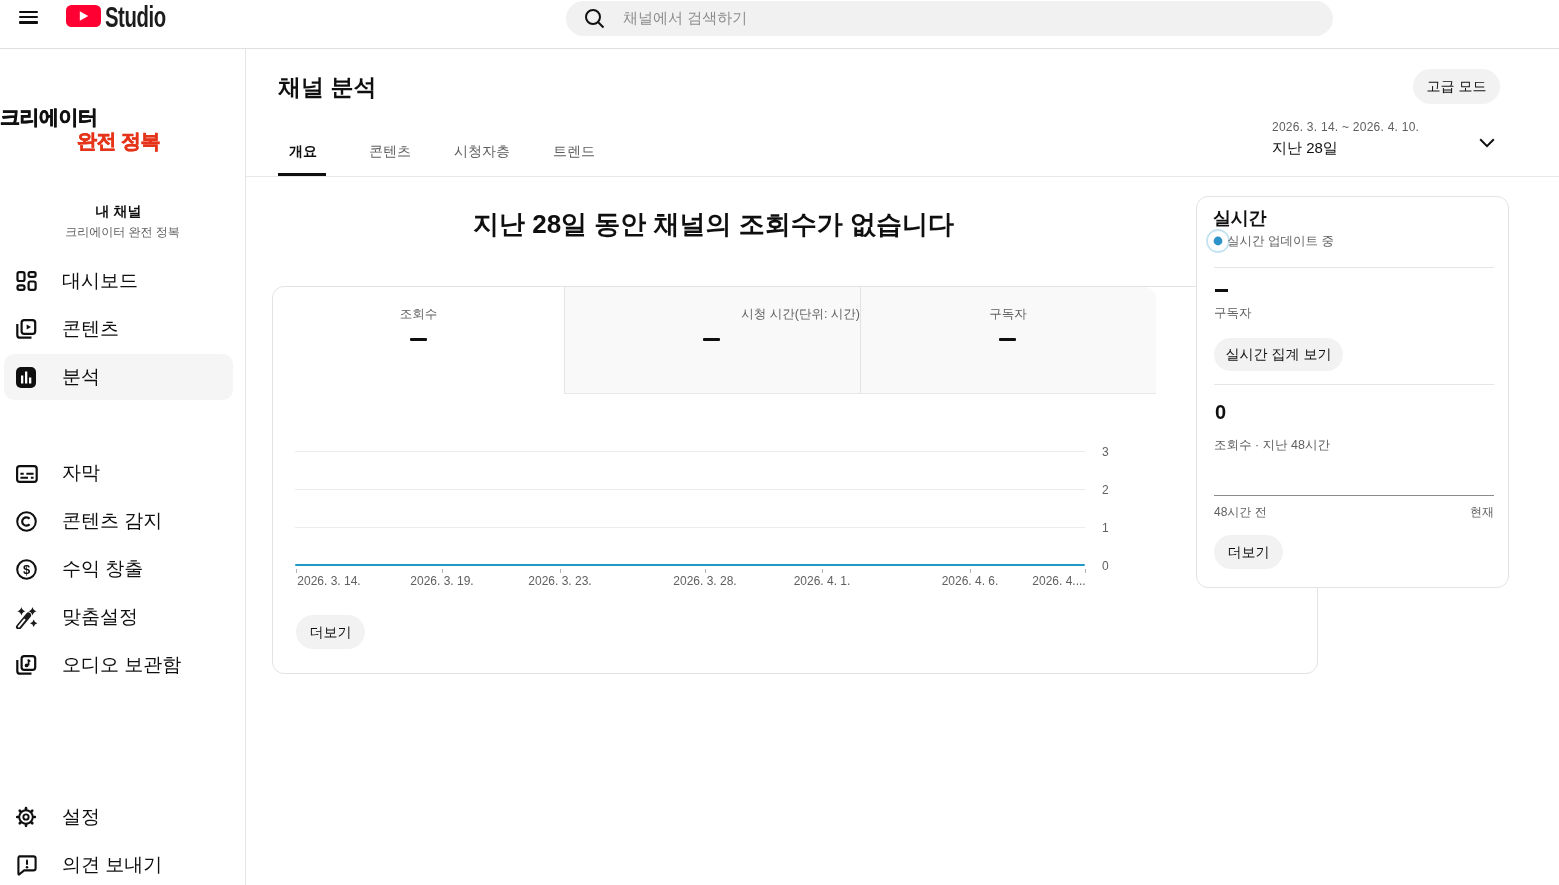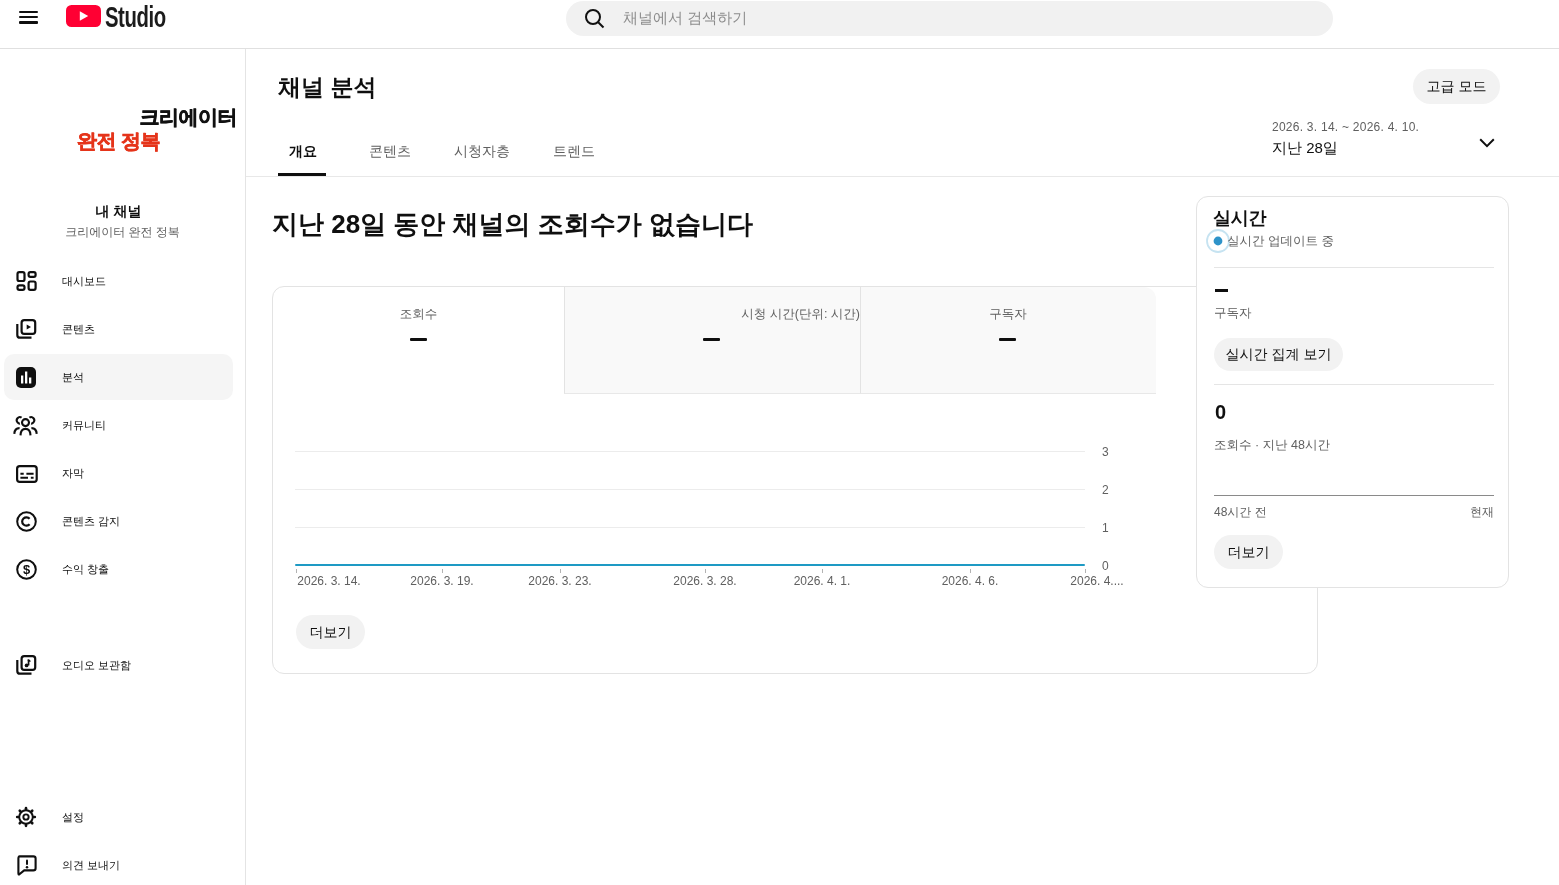--- a/index.html
+++ b/index.html
@@ -12,43 +12,43 @@
 
 .hdr-border { left:0; top:48px; width:1559px; height:1px; background:#e0e0e0; }
 .burger span { display:block; width:19px; height:2.5px; background:#0f0f0f; border-radius:1px; margin-bottom:2.7px; }
 .burger { left:19px; top:10.8px; }
 .studio { left:105px; top:2px; font-size:29px; font-weight:700; color:#1c1c1c; letter-spacing:-0.6px; transform:scaleX(0.70); transform-origin:left center; line-height:31px; }
 .search { left:566px; top:1px; width:767px; height:35px; border-radius:18px; background:#f1f1f1; }
 .search-ph { left:623px; top:9px; font-size:15px; color:#8c8c8c; line-height:17px; }
 
 
 .side-divider { left:245px; top:49px; width:1px; height:836px; background:#e4e4e4; }
-.chlogo1 { left:0; top:106px; width:237px; text-align:right; font-size:20px; font-weight:700; color:#111; line-height:23px; letter-spacing:-0.5px; -webkit-text-stroke:0.6px #111;}
+.chlogo1 { left:0; top:106px; width:237px; text-align:left; font-size:20px; font-weight:700; color:#111; line-height:23px; letter-spacing:-0.5px; -webkit-text-stroke:0.6px #111;}
 .chlogo2 { left:0; top:130px; width:237px; text-align:center; font-size:20px; font-weight:700; color:#e5341a; line-height:23px; letter-spacing:-0.5px; -webkit-text-stroke:0.6px #e5341a;}
 .mych { left:0; top:202px; width:237px; text-align:center; font-size:14px; font-weight:700; color:#0f0f0f; line-height:18px; }
 .mysub { left:0; top:225px; width:237px; text-align:center; font-size:12px; color:#606060; line-height:15px;padding-left:8px; }
 .navsel { left:4px; top:354px; width:229px; height:46px; border-radius:10px; background:#f5f5f5; }
 .nav { left:0; width:245px; height:48px; }
 .nav svg { position:absolute; left:16px; top:14px; }
-.nav .lbl { position:absolute; left:62px; top:0; line-height:48px; font-size:11px; color:#0f0f0f; }
+.nav .lbl { position:absolute; left:62px; top:0; line-height:48px; font-size:19px; color:#0f0f0f; }
 .nav .sel { font-weight:500; }
 
 
 .title { left:278px; top:72px; font-size:23px; font-weight:700; line-height:30px; }
 .adv { left:1413px; top:69px; width:87px; height:35px; border-radius:18px; background:#f2f2f2; text-align:center; line-height:35px; font-size:14px; font-weight:500; }
 .drange { left:1272px; top:120px; font-size:12px; color:#5f5f5f; line-height:15px; letter-spacing:0.25px; }
 .dlabel { left:1272px; top:138px; font-size:15px; color:#0f0f0f; line-height:20px; }
 .chev { left:1478px; top:134px; }
 .tab { top:140px; height:36px; font-size:14px; color:#606060; line-height:22px; }
 .tab.on { color:#0f0f0f; font-weight:700; }
 .tab-underline { left:278px; top:173px; width:48px; height:3px; background:#0f0f0f; }
 .tabs-border { left:246px; top:176px; width:1313px; height:1px; background:#e8e8e8; }
 
 
-.bigmsg { left:272px; top:207px; width:883px; font-size:26px; font-weight:700; line-height:35px; }
+.bigmsg { left:272px; top:207px; width:883px; text-align:center; font-size:26px; font-weight:700; line-height:35px; }
 
 
 .card { background:#fff; border:1px solid #e3e3e3; border-radius:12px; }
 .chartcard { left:272px; top:286px; width:1046px; height:388px; }
 .rtcard { left:1196px; top:196px; width:313px; height:392px; }
 .card .abs { position:absolute; }
 
 
 .mtab { top:0; height:107px; }
 .mtab.gray { background:#f9f9f9; border-bottom:1px solid #e8e8e8; border-left:1px solid #e3e3e3; }
@@ -122,39 +122,20 @@
   </div>
   <div class="abs nav" style="top:353px">
     <svg width="20" height="21" viewBox="0 0 20 21">
       <rect x="0" y="0" width="20" height="21" rx="5" fill="#0f0f0f"></rect>
       <rect x="5" y="8.5" width="2.3" height="8" fill="#fff"></rect>
       <rect x="9" y="4.5" width="2.3" height="12" fill="#fff"></rect>
       <rect x="13" y="10.5" width="2.3" height="6" fill="#fff"></rect>
     </svg>
     <span class="lbl sel">분석</span>
   </div>
-  <div class="abs nav" style="top:401px">
-    <svg style="left:13px" width="25" height="21" viewBox="0 0 25 21" fill="none">
-      <g stroke="#0f0f0f" stroke-width="2.1">
-        <path d="M8.6 2.55 A3.2 3.2 0 1 0 8.6 8.05"></path>
-        <path d="M16.4 2.55 A3.2 3.2 0 1 1 16.4 8.05"></path>
-        <path d="M1.3 18.9 Q1.6 13 6.6 13.1"></path>
-        <path d="M23.7 18.9 Q23.4 13 18.4 13.1"></path>
-      </g>
-      <g stroke="#fff" stroke-width="4.6">
-        <circle cx="12.5" cy="7.6" r="3.5"></circle>
-        <path d="M7.5 20.4 Q7.7 13.9 12.5 13.9 Q17.3 13.9 17.5 20.4"></path>
-      </g>
-      <g stroke="#0f0f0f" stroke-width="2.1">
-        <circle cx="12.5" cy="7.6" r="3.5"></circle>
-        <path d="M7.5 20.4 Q7.7 13.9 12.5 13.9 Q17.3 13.9 17.5 20.4"></path>
-      </g>
-    </svg>
-    <span class="lbl">커뮤니티</span>
-  </div>
   <div class="abs nav" style="top:497px">
     <svg width="21" height="21" viewBox="0 0 21 21" fill="none" stroke="#0f0f0f">
       <circle cx="10.5" cy="10.5" r="9.3" stroke-width="2"></circle>
       <path d="M13.6 7.8 A4.2 4.2 0 1 0 13.6 13.2" stroke-width="2.2"></path>
     </svg>
     <span class="lbl">콘텐츠 감지</span>
   </div>
   <div class="abs nav" style="top:449px">
     <svg style="top:16px" width="22" height="18" viewBox="0 0 22 18" fill="none" stroke="#0f0f0f" stroke-width="2.2">
       <rect x="1.1" y="1.1" width="19.6" height="15.8" rx="2.6"></rect>
@@ -162,20 +143,32 @@
       <path d="M4.4 12.7 h7.6 M14.8 12.7 h2.8" stroke-width="2"></path>
     </svg>
     <span class="lbl">자막</span>
   </div>
   <div class="abs nav" style="top:545px">
     <svg width="21" height="21" viewBox="0 0 21 21" fill="none" stroke="#0f0f0f">
       <circle cx="10.5" cy="10.5" r="9.3" stroke-width="2"></circle>
       <text x="10.5" y="15.2" text-anchor="middle" font-family="Liberation Sans" font-size="13" font-weight="700" fill="#0f0f0f" stroke="none">$</text>
     </svg>
     <span class="lbl">수익 창출</span>
+  </div>
+  <div class="abs nav" style="top:593px">
+    <svg style="left:14px;top:10px" width="24" height="26" viewBox="0 0 24 26">
+      <g fill="#1a1a1a">
+        <path d="M7.4 3.9 Q8.1 7.3 11.6 8.2 Q8.1 9.1 7.4 12.5 Q6.7 9.1 3.2 8.2 Q6.7 7.3 7.4 3.9 Z"></path>
+        <path d="M18.5 3.9 Q19.2 7.3 22.7 8.2 Q19.2 9.1 18.5 12.5 Q17.8 9.1 14.3 8.2 Q17.8 7.3 18.5 3.9 Z"></path>
+        <path d="M19.7 16.5 Q20.3 19.5 23.4 20.3 Q20.3 21.1 19.7 24.1 Q19.1 21.1 16 20.3 Q19.1 19.5 19.7 16.5 Z"></path>
+      </g>
+      <line x1="4.7" y1="24" x2="14.4" y2="12.2" stroke="#1a1a1a" stroke-width="5.4" stroke-linecap="round"></line>
+      <line x1="4.8" y1="23.6" x2="10.5" y2="16.7" stroke="#fff" stroke-width="1.9" stroke-linecap="round"></line>
+    </svg>
+    <span class="lbl">맞춤설정</span>
   </div>
   <div class="abs nav" style="top:641px">
     <svg width="21" height="21" viewBox="0 0 21 21" fill="none" stroke="#0f0f0f" stroke-width="2.2">
       <rect x="5.6" y="1.2" width="13.6" height="13.6" rx="2.6"></rect>
       <path d="M1.3 5 V15.9 Q1.3 18.7 4.1 18.7 H15.5"></path>
       <g stroke="none" fill="#0f0f0f">
         <circle cx="10.6" cy="10.4" r="1.9"></circle>
         <rect x="11.7" y="4.4" width="1.7" height="6"></rect>
         <path d="M11.7 4.4 Q14.2 4.4 15 6.3 L13.4 7 Q13 5.6 11.7 5.9 Z"></path>
       </g>
@@ -253,21 +246,21 @@
     <div class="abs tick" style="left:549px"></div>
     <div class="abs tick" style="left:697px"></div>
     <div class="abs tick" style="left:812px"></div>
 
     <div class="abs xlab" style="left:11px">2026. 3. 14.</div>
     <div class="abs xlab" style="left:124px">2026. 3. 19.</div>
     <div class="abs xlab" style="left:242px">2026. 3. 23.</div>
     <div class="abs xlab" style="left:387px">2026. 3. 28.</div>
     <div class="abs xlab" style="left:504px">2026. 4. 1.</div>
     <div class="abs xlab" style="left:652px">2026. 4. 6.</div>
-    <div class="abs xlab" style="left:779px">2026. 4....</div>
+    <div class="abs xlab" style="left:741px">2026. 4....</div>
 
     <div class="abs morebtn" style="left:23px;top:328px">더보기</div>
   </div>
 
   <div class="abs card rtcard">
     <div class="abs rt-title">실시간</div>
     <svg class="abs" style="left:9px;top:32px" width="24" height="24" viewBox="0 0 24 24">
       <circle cx="12" cy="12" r="11" fill="none" stroke="#c6e3f1" stroke-width="1.8"></circle>
       <circle cx="12" cy="12" r="4.4" fill="#2e93c9"></circle>
     </svg>

